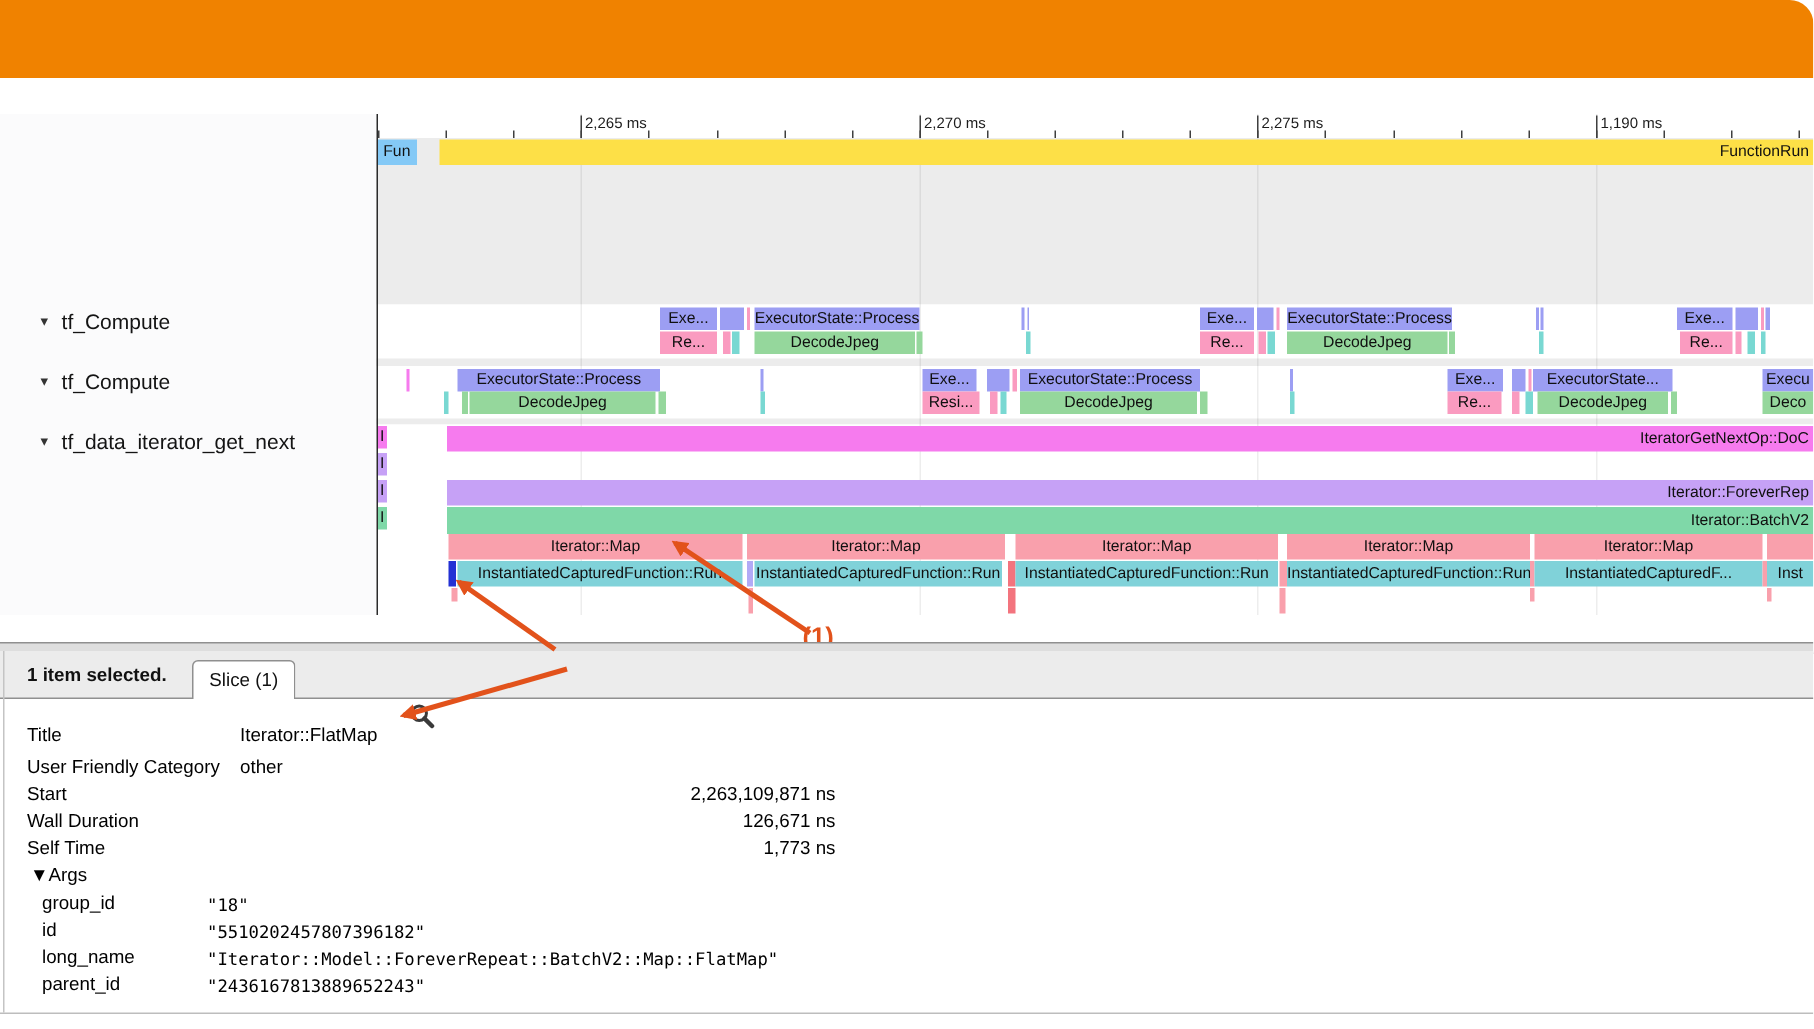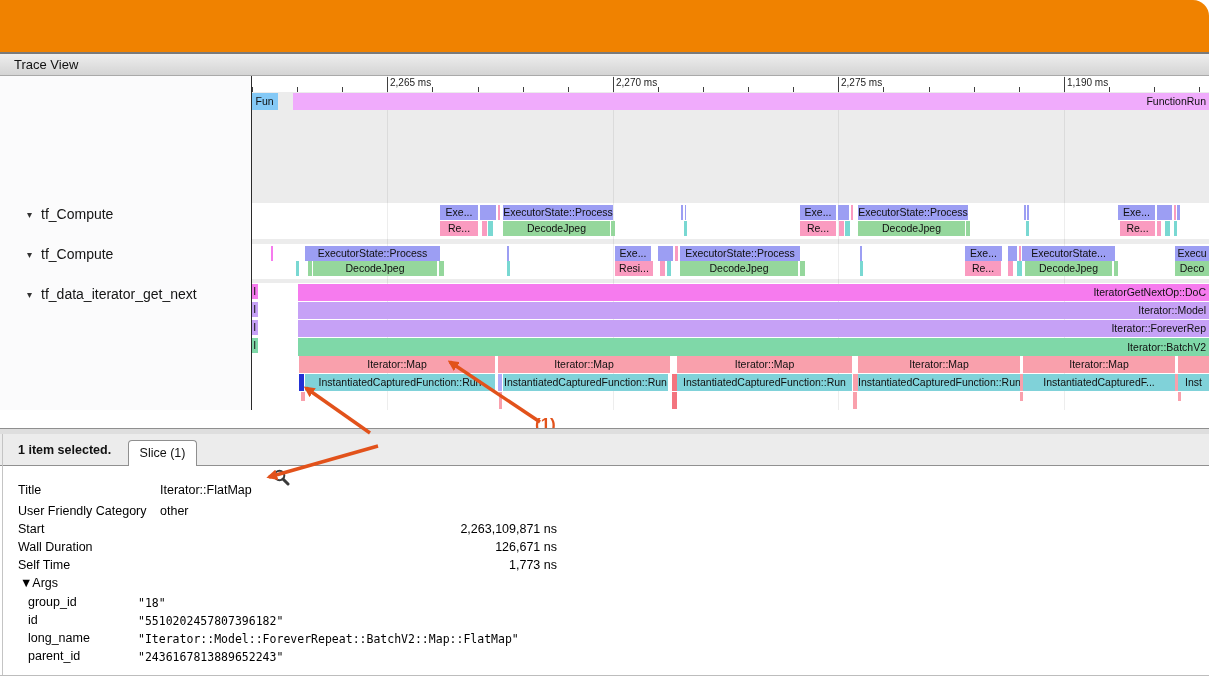--- a/index.html
+++ b/index.html
@@ -53,23 +53,20 @@
   .drow.arg .dvalue{left:138px;font-family:"DejaVu Sans Mono",monospace;font-size:11.5px;top:1px;}
   #arrow-svg{position:absolute;left:0;top:0;pointer-events:none;}
 </style>
 </head>
 <body>
 
 <div class="page">
 
   <div class="banner abs" style="background: rgb(240, 130, 0);"></div>
 
-  <div class="trace-header abs">
-    <span>Trace View</span>
-  </div>
 
   <div class="abs left-panel"></div>
   <div class="abs ruler-band"></div>
   <div class="abs gray-zone"></div>
   <div class="abs band1"></div>
   <div class="abs gap1"></div>
   <div class="abs band2"></div>
   <div class="abs gap2"></div>
   <div class="abs band3"></div>
   <div class="abs vline"></div>
@@ -115,21 +112,21 @@
       </div>
       <div class="trackhead" style="top: 245px;">
         <span class="tri">▾</span>
         <span>tf_Compute</span>
       </div>
       <div class="trackhead" style="top: 285px;">
         <span class="tri">▾</span>
         <span>tf_data_iterator_get_next</span>
       </div>
       <div class="bar l" style="left: 251.5px; top: 92.5px; width: 26.5px; height: 17.5px; line-height: 17.5px; background: rgb(132, 201, 246); pointer-events: auto;">Fun</div>
-      <div class="bar r" style="left: 293px; top: 92.5px; width: 916px; height: 17.5px; line-height: 17.5px; background: #f0abfc; pointer-events: auto;">FunctionRun</div>
+      <div class="bar r" style="left: 293px; top: 92.5px; width: 916px; height: 17.5px; line-height: 17.5px; background: #fde047; pointer-events: auto;">FunctionRun</div>
       <div class="bar" style="left: 440px; top: 204.5px; width: 38px; height: 15px; line-height: 15px; background: rgb(156, 158, 243); pointer-events: auto;">Exe...</div>
       <div class="bar" style="left: 480px; top: 204.5px; width: 16px; height: 15px; line-height: 15px; background: rgb(156, 158, 243); pointer-events: auto;"></div>
       <div class="bar" style="left: 497.5px; top: 204.5px; width: 2.5px; height: 15px; line-height: 15px; background: rgb(250, 155, 192); pointer-events: auto;"></div>
       <div class="bar" style="left: 503px; top: 204.5px; width: 110px; height: 15px; line-height: 15px; background: rgb(156, 158, 243); pointer-events: auto;">ExecutorState::Process</div>
       <div class="bar" style="left: 681px; top: 204.5px; width: 2px; height: 15px; line-height: 15px; background: rgb(156, 158, 243); pointer-events: auto;"></div>
       <div class="bar" style="left: 684.5px; top: 204.5px; width: 1.5px; height: 15px; line-height: 15px; background: rgb(156, 158, 243); pointer-events: auto;"></div>
       <div class="bar" style="left: 800px; top: 204.5px; width: 36px; height: 15px; line-height: 15px; background: rgb(156, 158, 243); pointer-events: auto;">Exe...</div>
       <div class="bar" style="left: 838px; top: 204.5px; width: 11px; height: 15px; line-height: 15px; background: rgb(156, 158, 243); pointer-events: auto;"></div>
       <div class="bar" style="left: 850.5px; top: 204.5px; width: 2.5px; height: 15px; line-height: 15px; background: rgb(250, 155, 192); pointer-events: auto;"></div>
       <div class="bar" style="left: 858px; top: 204.5px; width: 110px; height: 15px; line-height: 15px; background: rgb(156, 158, 243); pointer-events: auto;">ExecutorState::Process</div>
@@ -179,21 +176,20 @@
       <div class="bar" style="left: 680px; top: 261px; width: 118px; height: 15px; line-height: 15px; background: rgb(149, 215, 156); pointer-events: auto;">DecodeJpeg</div>
       <div class="bar" style="left: 800px; top: 261px; width: 4.5px; height: 15px; line-height: 15px; background: rgb(149, 215, 156); pointer-events: auto;"></div>
       <div class="bar" style="left: 860px; top: 261px; width: 2.5px; height: 15px; line-height: 15px; background: rgb(121, 216, 210); pointer-events: auto;"></div>
       <div class="bar" style="left: 965px; top: 261px; width: 36px; height: 15px; line-height: 15px; background: rgb(250, 155, 192); pointer-events: auto;">Re...</div>
       <div class="bar" style="left: 1008px; top: 261px; width: 4.5px; height: 15px; line-height: 15px; background: rgb(250, 155, 192); pointer-events: auto;"></div>
       <div class="bar" style="left: 1017px; top: 261px; width: 4.5px; height: 15px; line-height: 15px; background: rgb(121, 216, 210); pointer-events: auto;"></div>
       <div class="bar" style="left: 1025px; top: 261px; width: 87px; height: 15px; line-height: 15px; background: rgb(149, 215, 156); pointer-events: auto;">DecodeJpeg</div>
       <div class="bar" style="left: 1114px; top: 261px; width: 3.5px; height: 15px; line-height: 15px; background: rgb(149, 215, 156); pointer-events: auto;"></div>
       <div class="bar" style="left: 1175px; top: 261px; width: 34px; height: 15px; line-height: 15px; background: rgb(149, 215, 156); pointer-events: auto;">Deco</div>
       <div class="bar r" style="left: 297.5px; top: 283.5px; width: 911.5px; height: 17px; line-height: 17px; background: rgb(246, 123, 238); pointer-events: auto;">IteratorGetNextOp::DoC</div>
-      <div class="bar r" style="left: 297.5px; top: 301.5px; width: 911.5px; height: 17.5px; line-height: 17.5px; background: rgb(198, 161, 246); pointer-events: auto;">Iterator::Model</div>
       <div class="bar r" style="left: 297.5px; top: 319.5px; width: 911.5px; height: 17.5px; line-height: 17.5px; background: rgb(198, 161, 246); pointer-events: auto;">Iterator::ForeverRep</div>
       <div class="bar r" style="left: 297.5px; top: 337.5px; width: 911.5px; height: 18px; line-height: 18px; background: rgb(127, 216, 168); pointer-events: auto;">Iterator::BatchV2</div>
       <div class="bar" style="left: 299px; top: 356px; width: 196px; height: 17px; line-height: 17px; background: rgb(249, 160, 172); pointer-events: auto;">Iterator::Map</div>
       <div class="bar" style="left: 498px; top: 356px; width: 172px; height: 17px; line-height: 17px; background: rgb(249, 160, 172); pointer-events: auto;">Iterator::Map</div>
       <div class="bar" style="left: 677px; top: 356px; width: 175px; height: 17px; line-height: 17px; background: rgb(249, 160, 172); pointer-events: auto;">Iterator::Map</div>
       <div class="bar" style="left: 858px; top: 356px; width: 162px; height: 17px; line-height: 17px; background: rgb(249, 160, 172); pointer-events: auto;">Iterator::Map</div>
       <div class="bar" style="left: 1023px; top: 356px; width: 152px; height: 17px; line-height: 17px; background: rgb(249, 160, 172); pointer-events: auto;">Iterator::Map</div>
       <div class="bar" style="left: 1178px; top: 356px; width: 31px; height: 17px; line-height: 17px; background: rgb(249, 160, 172); pointer-events: auto;"></div>
       <div class="bar" style="left: 299px; top: 373.5px; width: 5px; height: 17px; line-height: 17px; background: rgb(35, 49, 212); pointer-events: auto;"></div>
       <div class="bar" style="left: 305px; top: 373.5px; width: 190px; height: 17px; line-height: 17px; background: rgb(128, 210, 217); pointer-events: auto;">InstantiatedCapturedFunction::Run</div>

